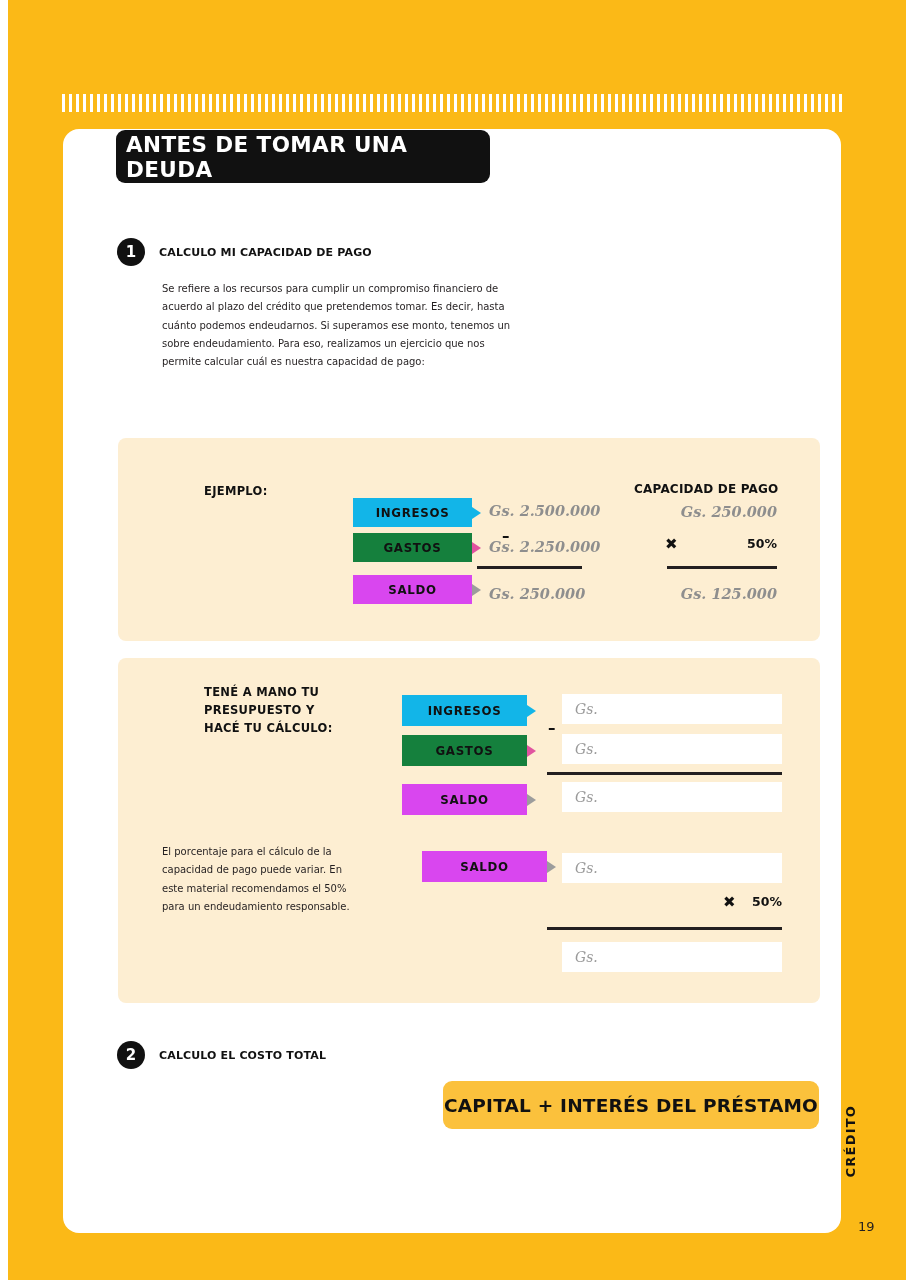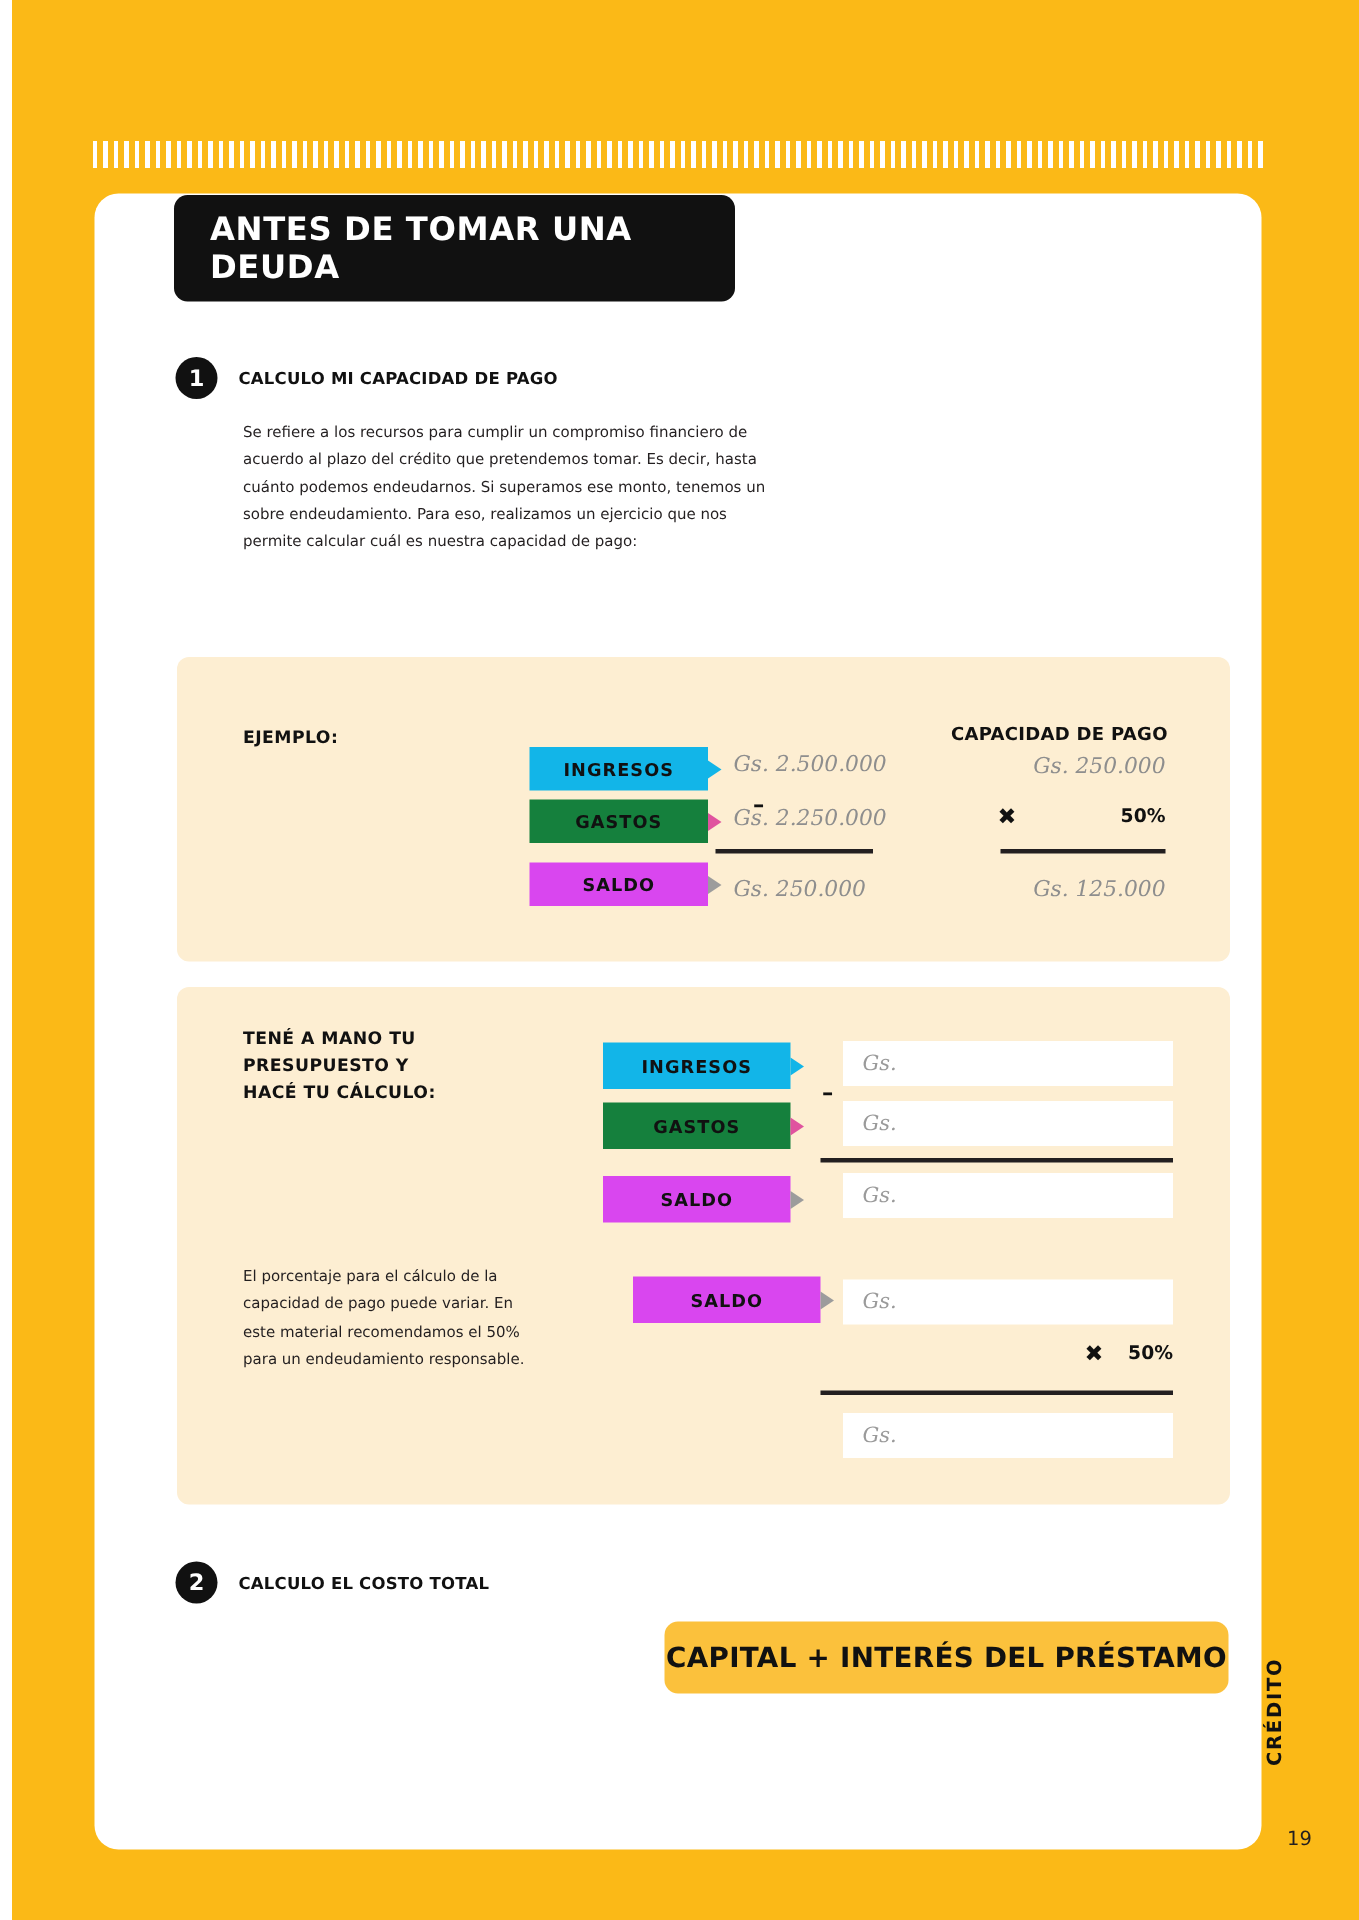--- a/index.html
+++ b/index.html
@@ -48,26 +48,26 @@
     left: 63px; top: 129px;
     width: 778px; height: 1104px;
     background: #ffffff;
     border-radius: 16px;
   }
 
   
   #title-chip {
     position: absolute;
     left: 116px; top: 130px;
-    width: 374px; height: 71px;
+    width: 374px; height: 53px;
     background: #111111;
     border-radius: 9px;
     display: flex;
     align-items: center;
-    padding-left: 24px;
+    padding-left: 10px;
   }
   #title-chip .txt {
     color: #ffffff;
     font-size: 21.5px;
     font-weight: bold;
     letter-spacing: 0.4px;
   }
 
   
   .step-head {
@@ -111,20 +111,21 @@
     border-radius: 8px;
   }
 
   .panel-label {
     position: absolute;
     font-size: 11.5px;
     font-weight: bold;
     color: #111111;
     letter-spacing: 0.3px;
     line-height: 18px;
+    margin-left: 42px;
   }
 
   
   .tag {
     position: absolute;
     height: 29px;
     display: flex;
     align-items: center;
     justify-content: center;
     font-size: 11.8px;
@@ -151,20 +152,21 @@
   .tag.saldo    .nub { border-left: 9px solid #9c9c9c; }
 
   
   .amount {
     position: absolute;
     font-family: "DejaVu Serif", "Liberation Serif", serif;
     font-style: italic;
     font-size: 14.5px;
     color: #8e8e8e;
     white-space: nowrap;
+    font-weight: bold;
   }
   .amount.right { text-align: right; }
 
   
   .op {
     position: absolute;
     font-size: 15px;
     font-weight: bold;
     color: #111111;
   }

